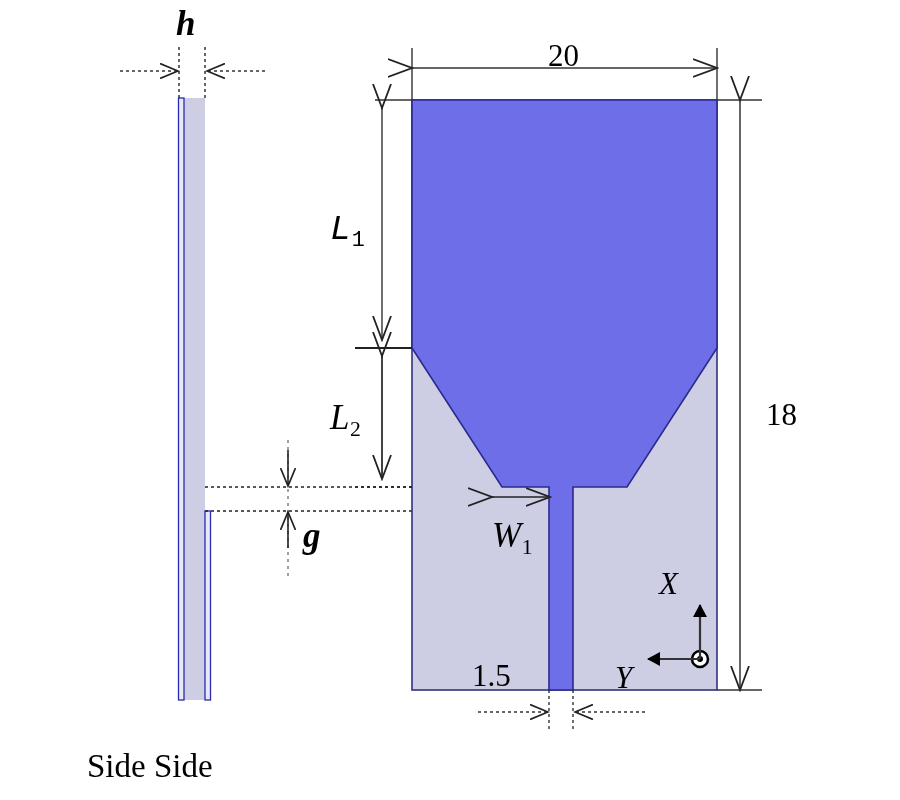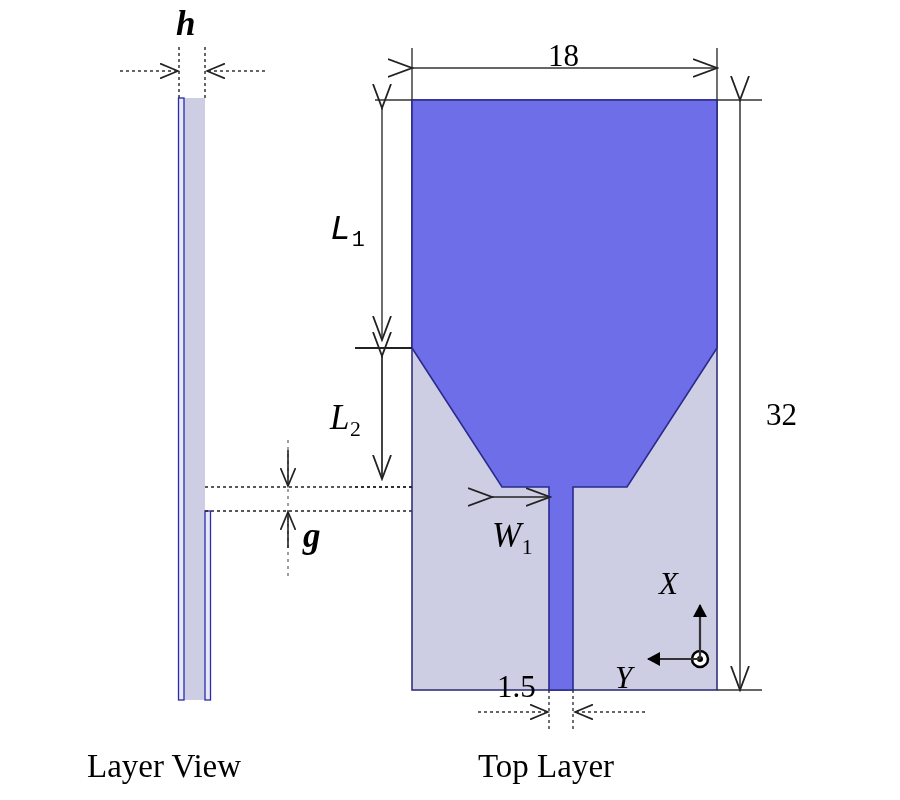--- a/index.html
+++ b/index.html
@@ -114,39 +114,38 @@
     <circle cx="700" cy="659" r="8" fill="#ffffff" stroke="#000000" stroke-width="2.5"></circle>
     <circle cx="700" cy="659" r="3" fill="#000000" stroke="none"></circle>
     <line x1="700" y1="659" x2="700" y2="605" stroke="#333333" stroke-width="2.2" marker-end="url(#solidTri)"></line>
     <line x1="700" y1="659" x2="648" y2="659" stroke="#333333" stroke-width="2.2" marker-end="url(#solidTri)"></line>
   </svg>
 
   <div class="lbl lbl-bold-italic var-lg" style="left:176px; top:6px;">h</div>
 
   <div class="lbl lbl-bold-italic var-lg" style="left:303px; top:518px;">g</div>
 
-  <div class="lbl dim-num" style="left:548px; top:40px;">18</div>
+  <div class="lbl dim-num" style="left:548px; top:40px;">20</div>
 
-  <div class="lbl dim-num" style="left:766px; top:399px;">32</div>
+  <div class="lbl dim-num" style="left:766px; top:399px;">18</div>
 
-  <div class="lbl dim-num" style="left:497px; top:660px;margin-top:11px;">1.5</div>
+  <div class="lbl dim-num" style="left:472px; top:660px;">1.5</div>
 
   <div class="lbl lbl-italic var-lg" style="left:330px; top:213px;font-family:Liberation Mono, monospace;">
     <span>L</span><span class="sub">1</span>
   </div>
 
   <div class="lbl lbl-italic var-lg" style="left:330px; top:400px;">
     <span>L</span><span class="sub">2</span>
   </div>
 
   <div class="lbl lbl-italic var-lg" style="left:492px; top:518px;text-align:center;">
     <span>W</span><span class="sub">1</span>
   </div>
 
   <div class="lbl lbl-italic axis-lbl" style="left:659px; top:568px;">X</div>
 
   <div class="lbl lbl-italic axis-lbl" style="left:615px; top:662px;">Y</div>
 
-  <div class="lbl caption" style="left:87px; top:750px;">Layer View</div>
+  <div class="lbl caption" style="left:87px; top:750px;">Side Side</div>
 
-  <div class="lbl caption" style="left:478px; top:750px;">Top Layer</div>
 
 </div>
 
 </body></html>

